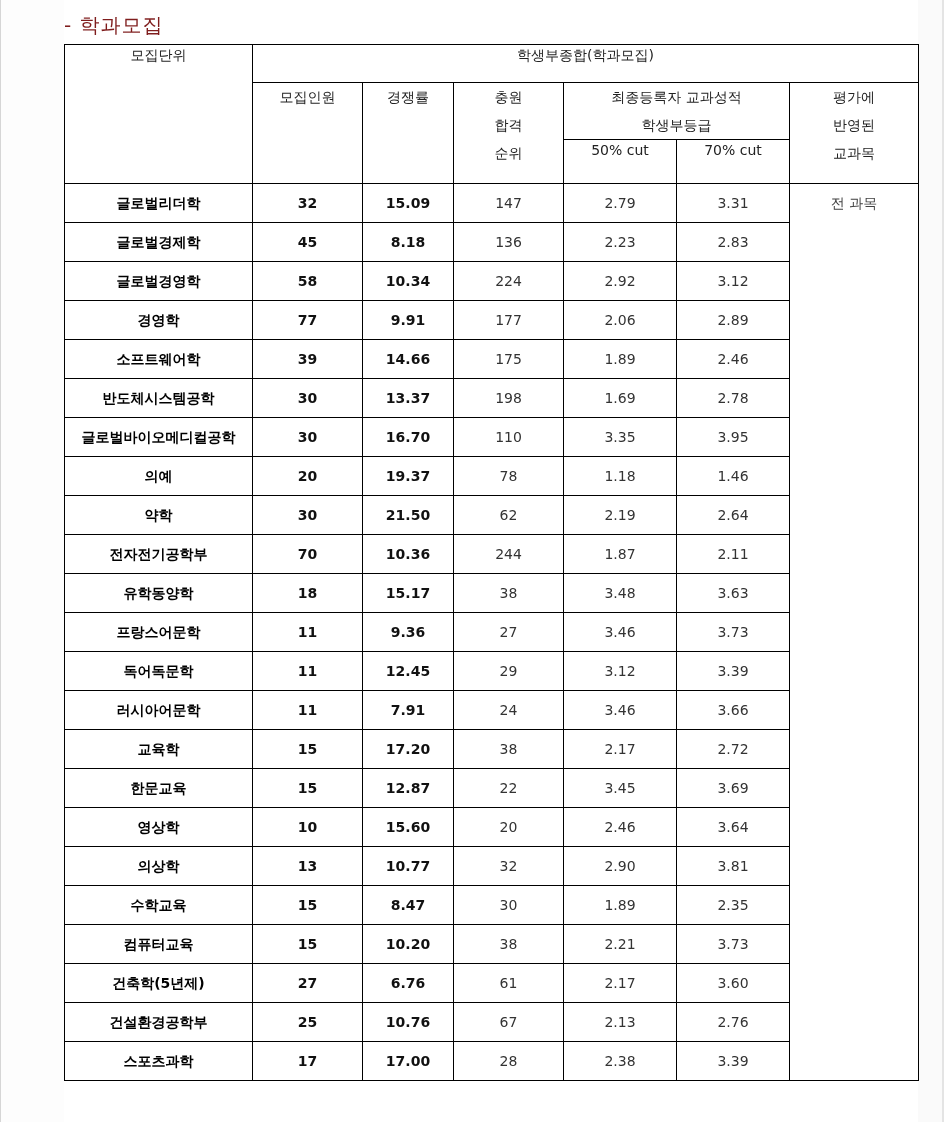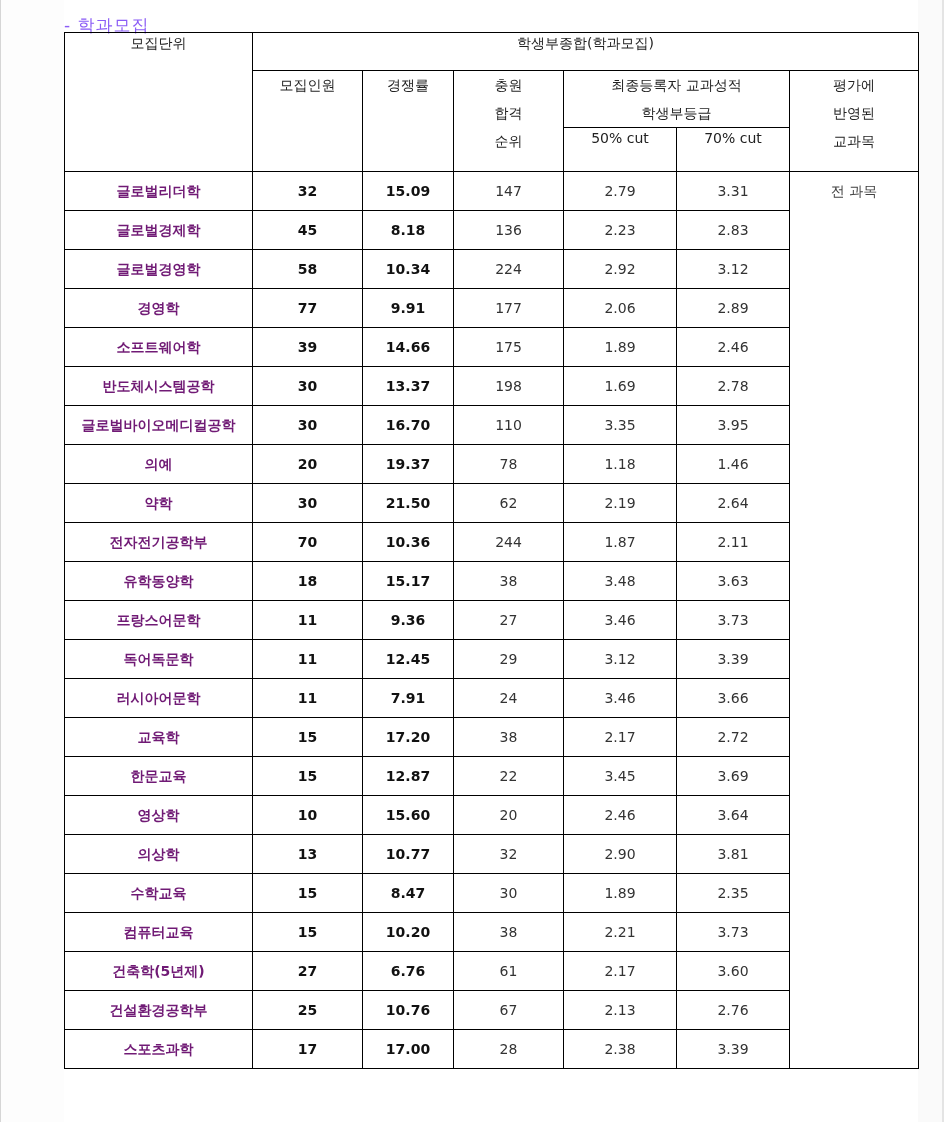--- a/index.html
+++ b/index.html
@@ -44,29 +44,29 @@
       left: 64px;
       top: 0;
       width: 854px;
       background: #fff;
       height: 1100px;
     }
     .section-title {
       position: absolute;
       left: 0;
       top: 12px;
-      font-size: 17px;
+      font-size: 20px;
       line-height: 26px;
-      color: #8b5cf6;
+      color: #7f1d1d;
       letter-spacing: 1px;
     }
     table.admissions {
       position: absolute;
       left: 0;
-      top: 32px;
+      top: 44px;
       border-collapse: collapse;
       table-layout: fixed;
       width: 854px;
       font-size: 14px;
     }
     table.admissions th,
     table.admissions td {
       border: 1.5px solid #000;
       text-align: center;
       padding: 0;
@@ -78,21 +78,21 @@
     }
     .h-top { height: 38px; }
     .h-top th { padding-top: 6px; line-height: 20px; }
     .h-mid th { line-height: 28px; padding-top: 4px; margin-top: 12px; }
     .h-cut th { height: 43px; vertical-align: middle; line-height: 20px; }
     tbody td {
       height: 38px;
       line-height: 38px;
       vertical-align: middle;
     }
-    td.dept { font-weight: bold; color: #701a75; }
+    td.dept { font-weight: bold; color: #000000; }
     td.quota, td.ratio { font-weight: bold; color: #111; }
     td.rank, td.cut50, td.cut70 { color: #333; }
     td.subjects {
       vertical-align: top;
       line-height: 38px;
       color: #404040;
     }
   </style>
 </head>
 <body>

